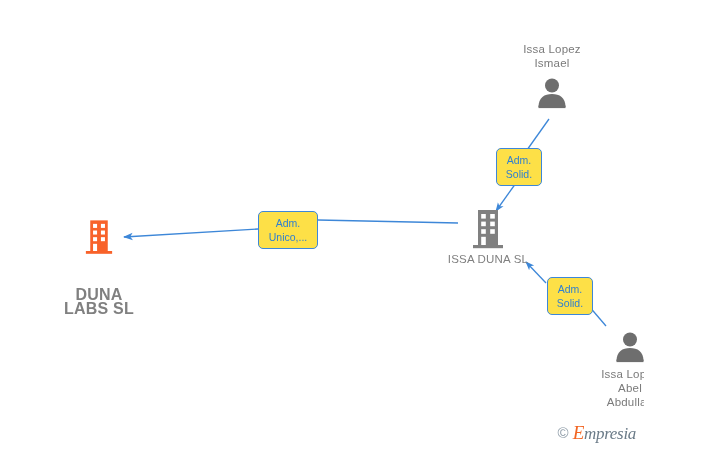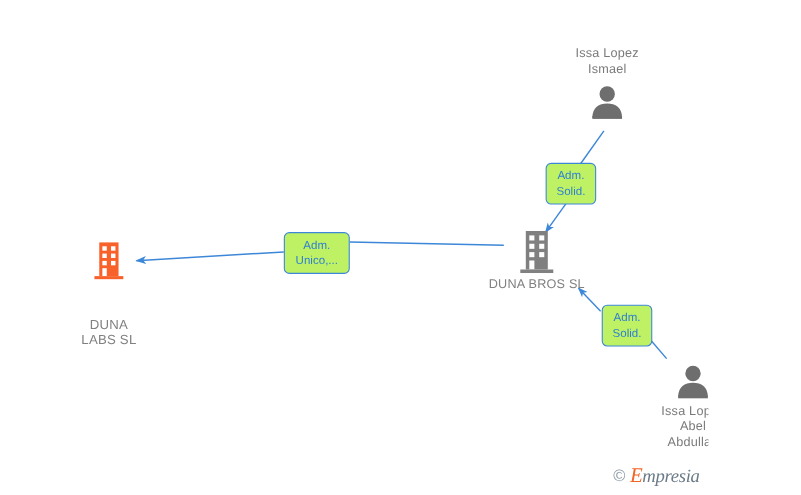--- a/index.html
+++ b/index.html
@@ -45,21 +45,21 @@
   }
   .node-label.company {
     color: #808080;
   }
 
   .edge-label {
     position: absolute;
     box-sizing: border-box;
     border: 1px solid #3d87d8;
     border-radius: 5px;
-    background: #bef264;
+    background: #fde047;
     color: #2f7fd1;
     font-size: 10.5px;
     line-height: 14px;
     text-align: center;
     padding: 4px 5px 4px 5px;
     white-space: pre-line;
     z-index: 5;
   }
 
   #watermark {
@@ -133,21 +133,21 @@
       <rect x="9.2" y="5" width="4.6" height="4.6" fill="#ffffff"></rect>
       <rect x="18.2" y="5" width="4.6" height="4.6" fill="#ffffff"></rect>
       <rect x="9.2" y="12.6" width="4.6" height="4.6" fill="#ffffff"></rect>
       <rect x="18.2" y="12.6" width="4.6" height="4.6" fill="#ffffff"></rect>
       <rect x="9.2" y="20.2" width="4.6" height="4.6" fill="#ffffff"></rect>
       <rect x="18.2" y="20.2" width="4.6" height="4.6" fill="#ffffff"></rect>
       <rect x="9.2" y="27.8" width="4.6" height="8.2" fill="#ffffff"></rect>
       <rect x="18.2" y="27.8" width="4.6" height="4.6" fill="#808080"></rect>
       <rect x="1" y="36" width="30" height="3.2" fill="#808080"></rect>
     </svg>
-    <span class="node-label company">DUNA BROS  SL</span>
+    <span class="node-label company">ISSA DUNA  SL</span>
   </div>
 
   <div class="edge-label" style="left:547px; top:277px; width:46px;">Adm.
 Solid.</div>
 
   <div class="node" style="left:575px; top:330px; width:110px;">
     <svg class="node-icon" width="34" height="34" viewBox="0 0 34 34" xmlns="http://www.w3.org/2000/svg">
       <circle cx="17" cy="9.5" r="7" fill="#6e6e6e"></circle>
       <path d="M3.5 31 C3.5 21.5 9.5 18 17 18 C24.5 18 30.5 21.5 30.5 31 Z" fill="#6e6e6e"></path>
       <rect x="3.5" y="29.5" width="27" height="2.6" fill="#6e6e6e"></rect>
@@ -166,21 +166,21 @@
       <rect x="9.2" y="5" width="4.6" height="4.6" fill="#ffffff"></rect>
       <rect x="18.2" y="5" width="4.6" height="4.6" fill="#ffffff"></rect>
       <rect x="9.2" y="12.6" width="4.6" height="4.6" fill="#ffffff"></rect>
       <rect x="18.2" y="12.6" width="4.6" height="4.6" fill="#ffffff"></rect>
       <rect x="9.2" y="20.2" width="4.6" height="4.6" fill="#ffffff"></rect>
       <rect x="18.2" y="20.2" width="4.6" height="4.6" fill="#ffffff"></rect>
       <rect x="9.2" y="27.8" width="4.6" height="8.2" fill="#ffffff"></rect>
       <rect x="18.2" y="27.8" width="4.6" height="4.6" fill="#f8622a"></rect>
       <rect x="1" y="36" width="30" height="3.2" fill="#f8622a"></rect>
     </svg>
-    <span class="node-label company" style="font-weight:normal; font-size:12px;margin-top:33px;">DUNA
+    <span class="node-label company" style="font-weight:bold; font-size:16px;margin-top:33px;">DUNA
 LABS  SL</span>
   </div>
 
   <div id="watermark">
     <span class="copy">©</span>
     <span class="brand"><span class="cap">E</span><span>mpresia</span></span>
   </div>
 
 </div>
 

